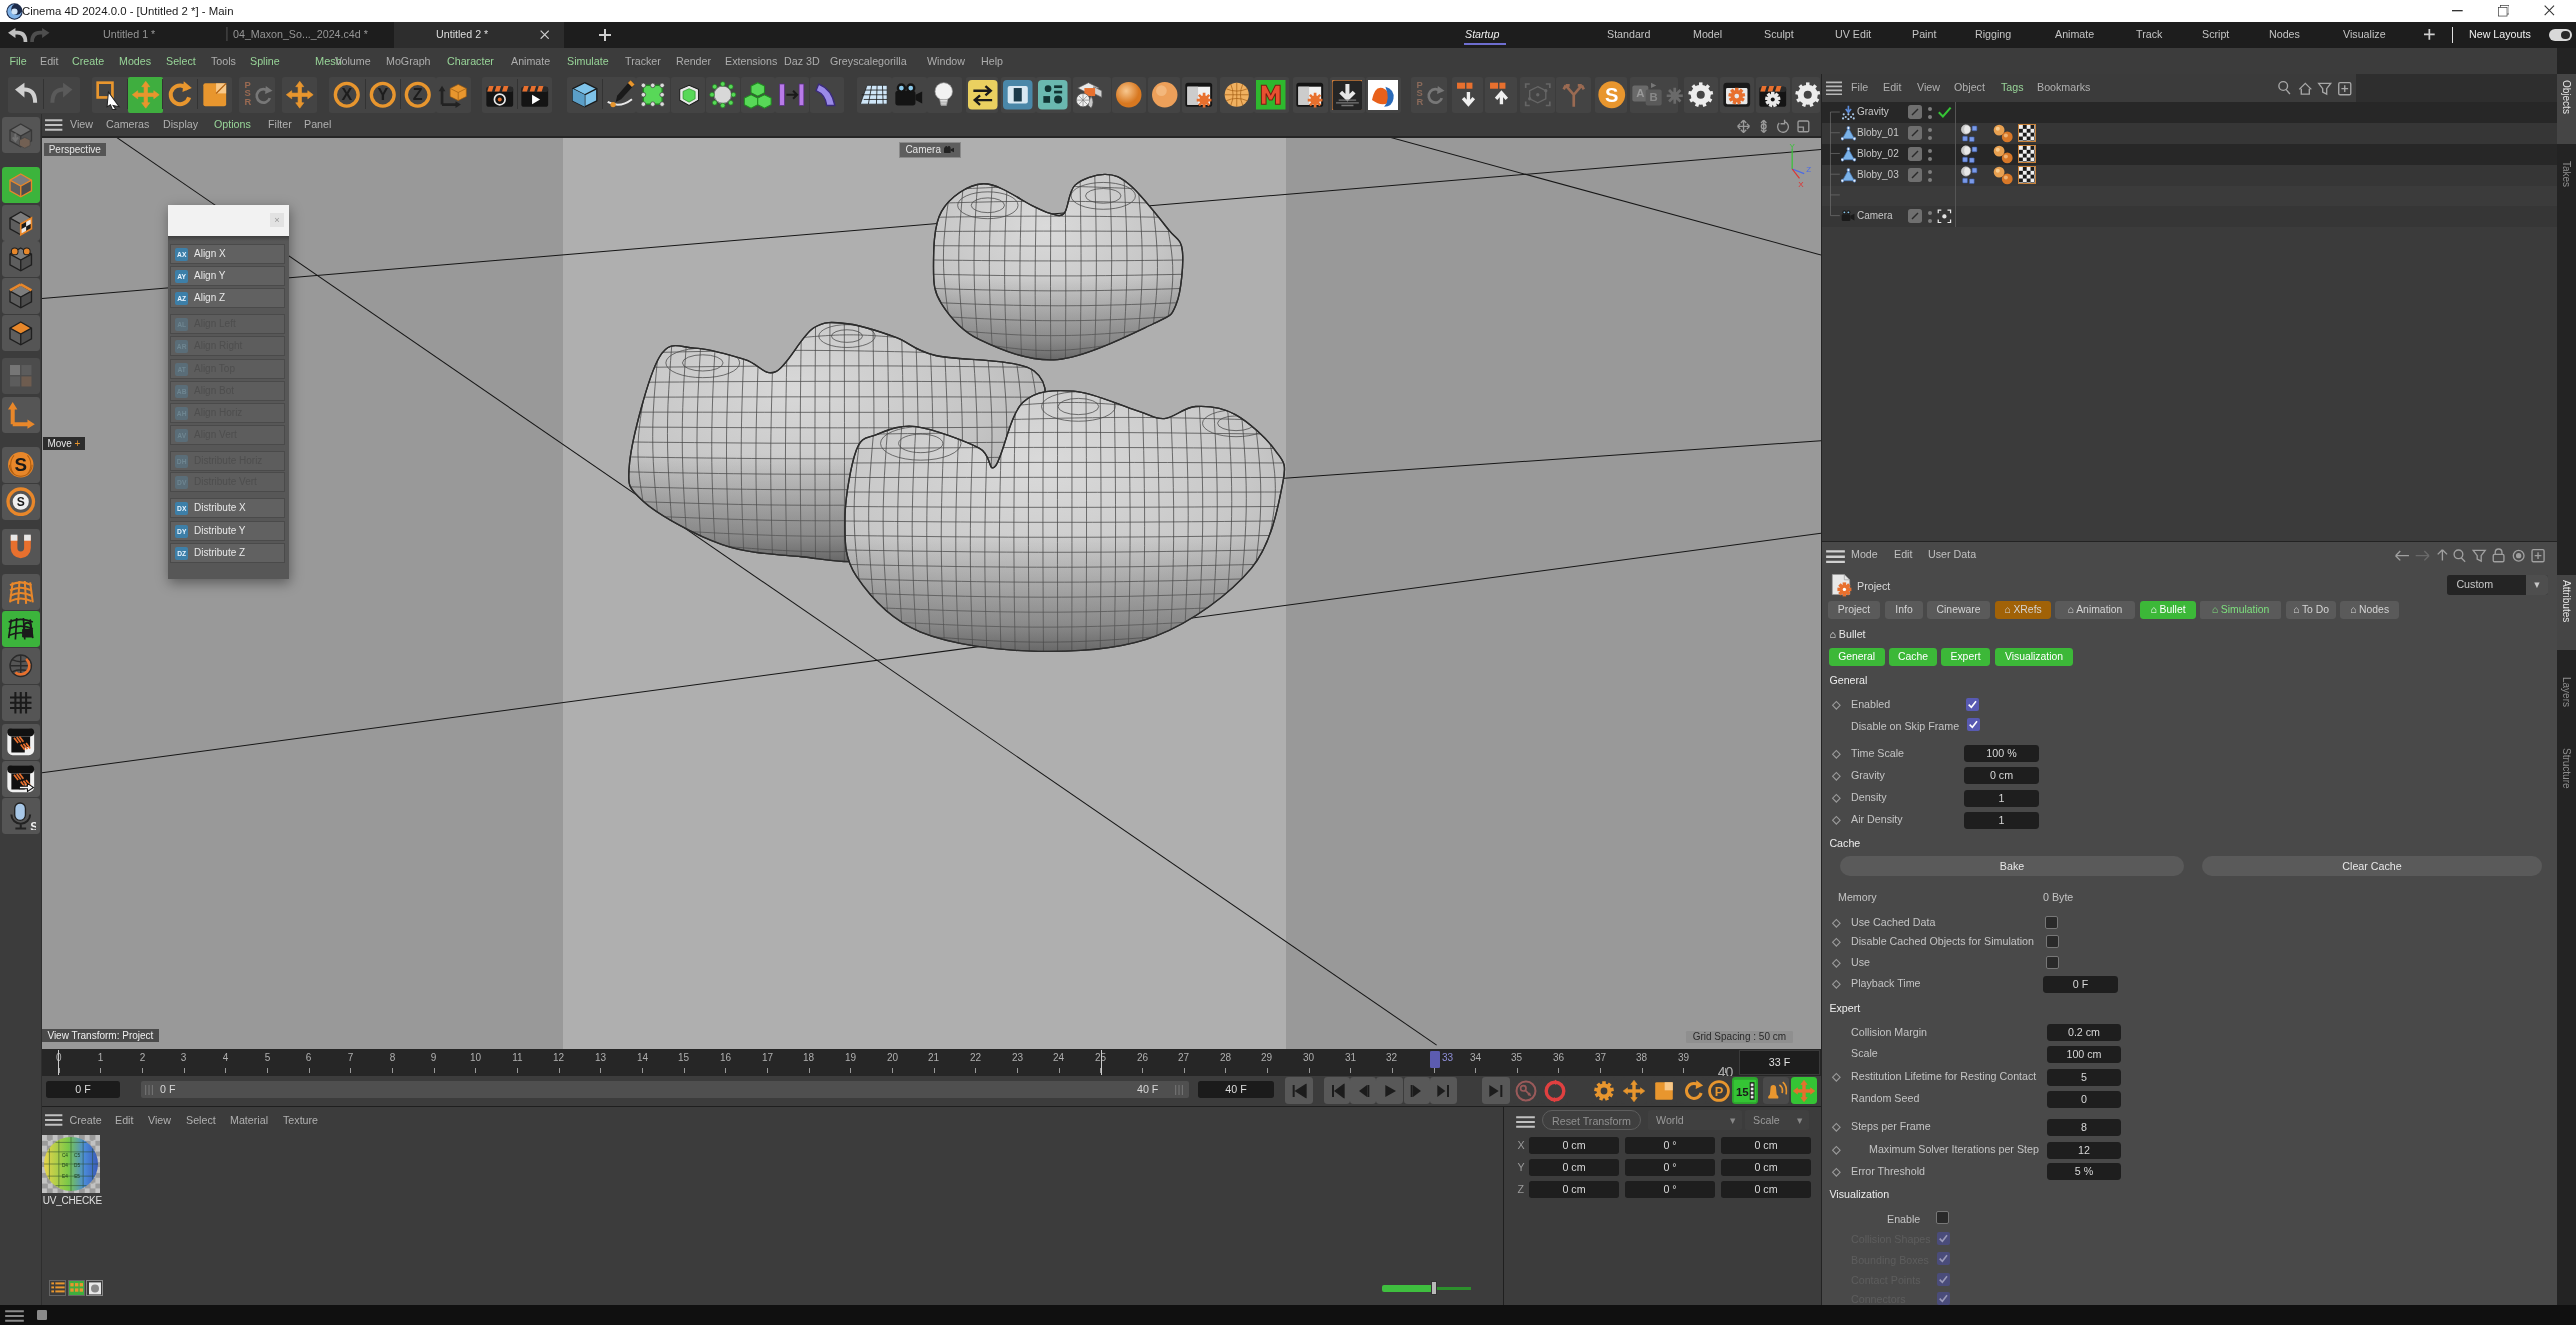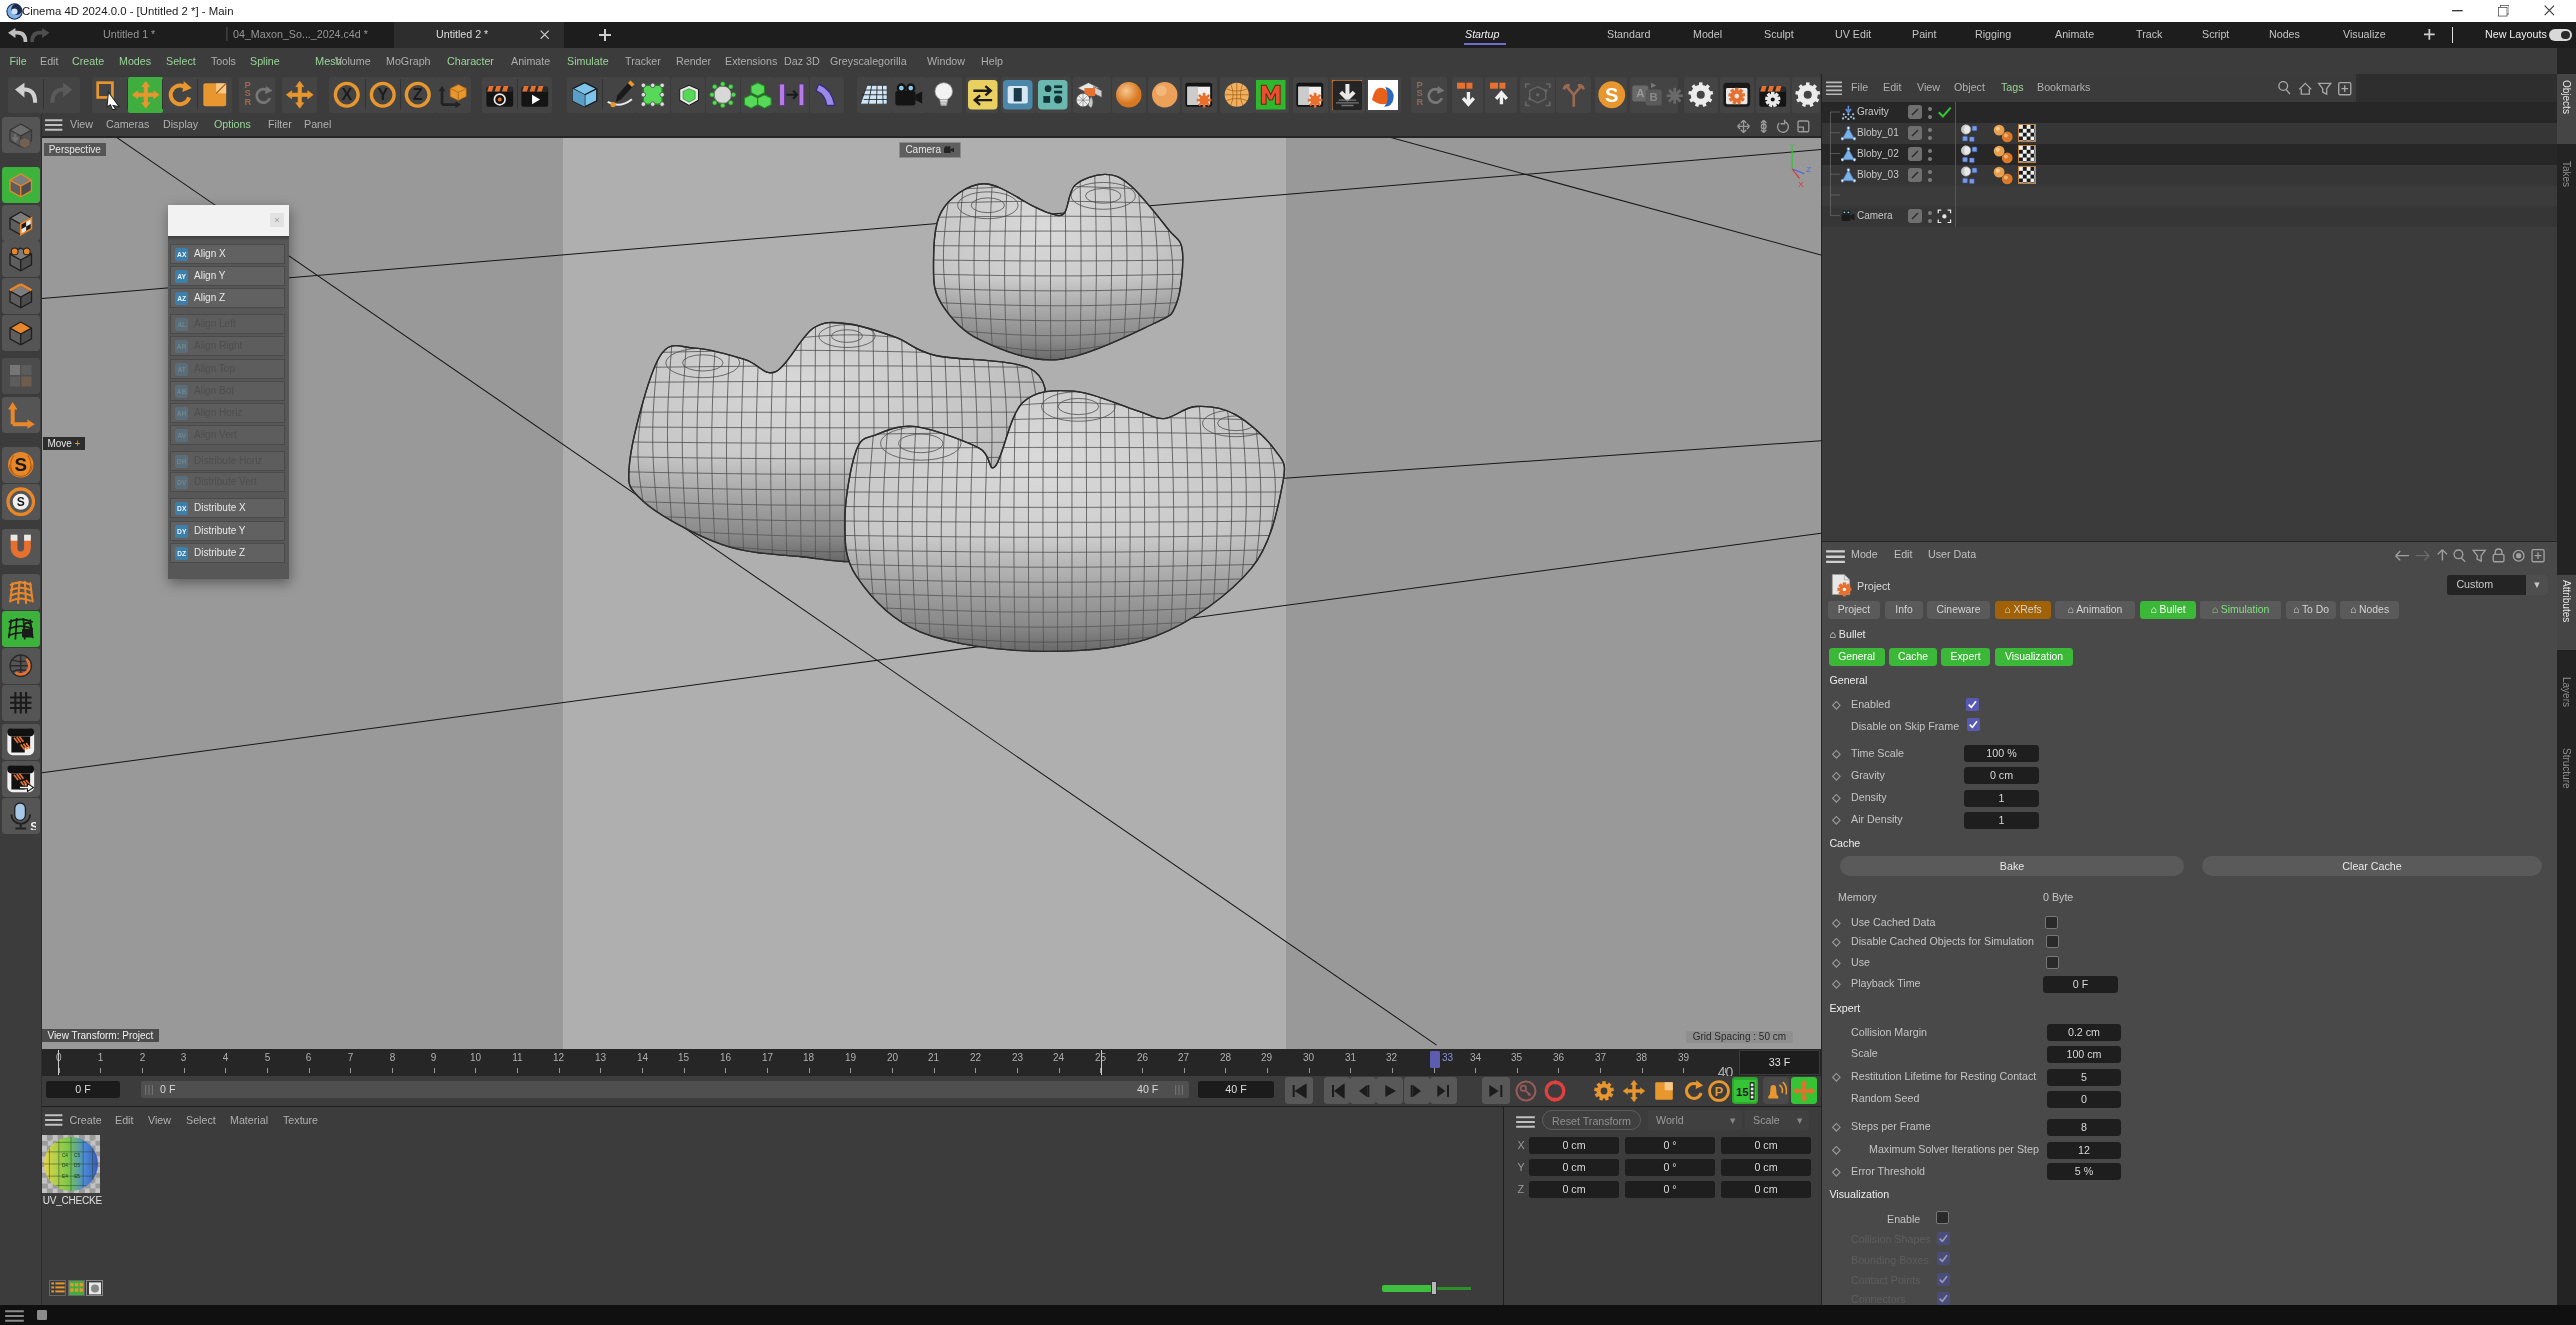--- a/index.html
+++ b/index.html
@@ -61,21 +61,21 @@
   <span class="abs" style="left:1975px;top:6px;color:#c4c4c4;">Rigging</span>
   <span class="abs" style="left:2055px;top:6px;color:#c4c4c4;">Animate</span>
   <span class="abs" style="left:2136px;top:6px;color:#c4c4c4;">Track</span>
   <span class="abs" style="left:2202px;top:6px;color:#c4c4c4;">Script</span>
   <span class="abs" style="left:2269px;top:6px;color:#c4c4c4;">Nodes</span>
   <span class="abs" style="left:2343px;top:6px;color:#c4c4c4;">Visualize</span>
   <svg class="abs" style="left:2424px;top:7.4px" width="10.7" height="10.7" viewBox="0 0 16 16">
       <path d="M8 0 V16 M0 8 H16" stroke="#cfcfcf" stroke-width="2.6"></path>
     </svg>
   <div class="abs" style="left:2452px;top:4.7px;width:1.3px;height:16px;background:#e0e0e0;"></div>
-  <span class="abs" style="left:2469px;top:6px;color:#f0f0f0;margin-left:16px;">New Layouts</span>
+  <span class="abs" style="left:2469px;top:6px;color:#f0f0f0;">New Layouts</span>
   <div class="abs" style="left:2549px;top:7.4px;width:23px;height:11.4px;background:#d9d9d9;border-radius:6px;">
     <div class="abs" style="left:12px;top:1.3px;width:8.7px;height:8.7px;background:#2a2a2a;border-radius:4.7px;"></div>
   </div>
 </div>
 <div class="abs" style="left:0;top:48px;width:2576px;height:26px;background:#3c3c3c;font-size:10.7px;">
 <span class="abs" style="left:9.4px;top:6.7px;color:#98d498;font-size:10.7px;">File</span>
 <span class="abs" style="left:40px;top:6.7px;color:#adadad;font-size:10.7px;">Edit</span>
 <span class="abs" style="left:72px;top:6.7px;color:#98d498;font-size:10.7px;">Create</span>
 <span class="abs" style="left:119px;top:6.7px;color:#98d498;font-size:10.7px;">Modes</span>
 <span class="abs" style="left:166px;top:6.7px;color:#98d498;font-size:10.7px;">Select</span>

